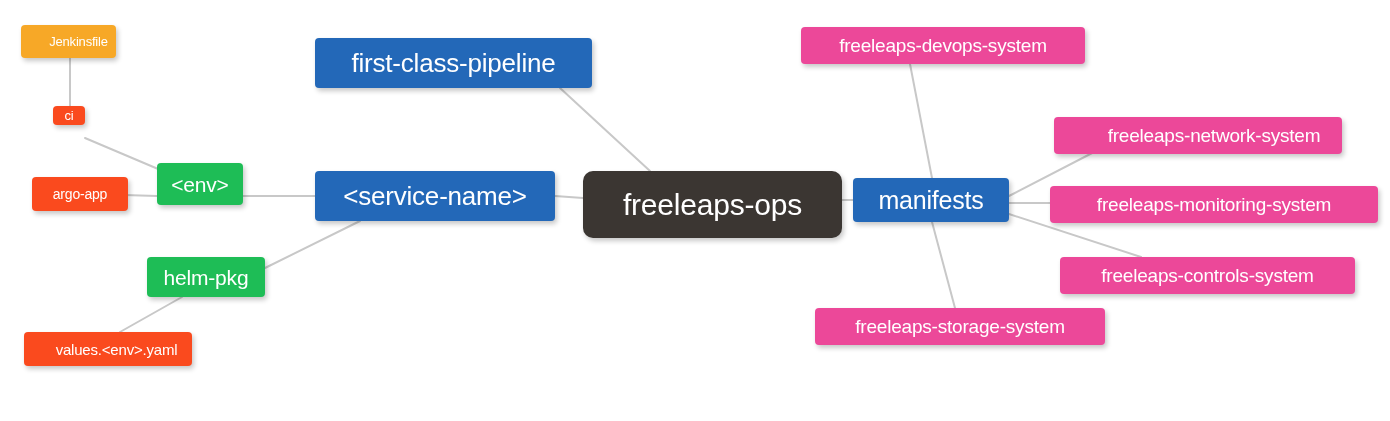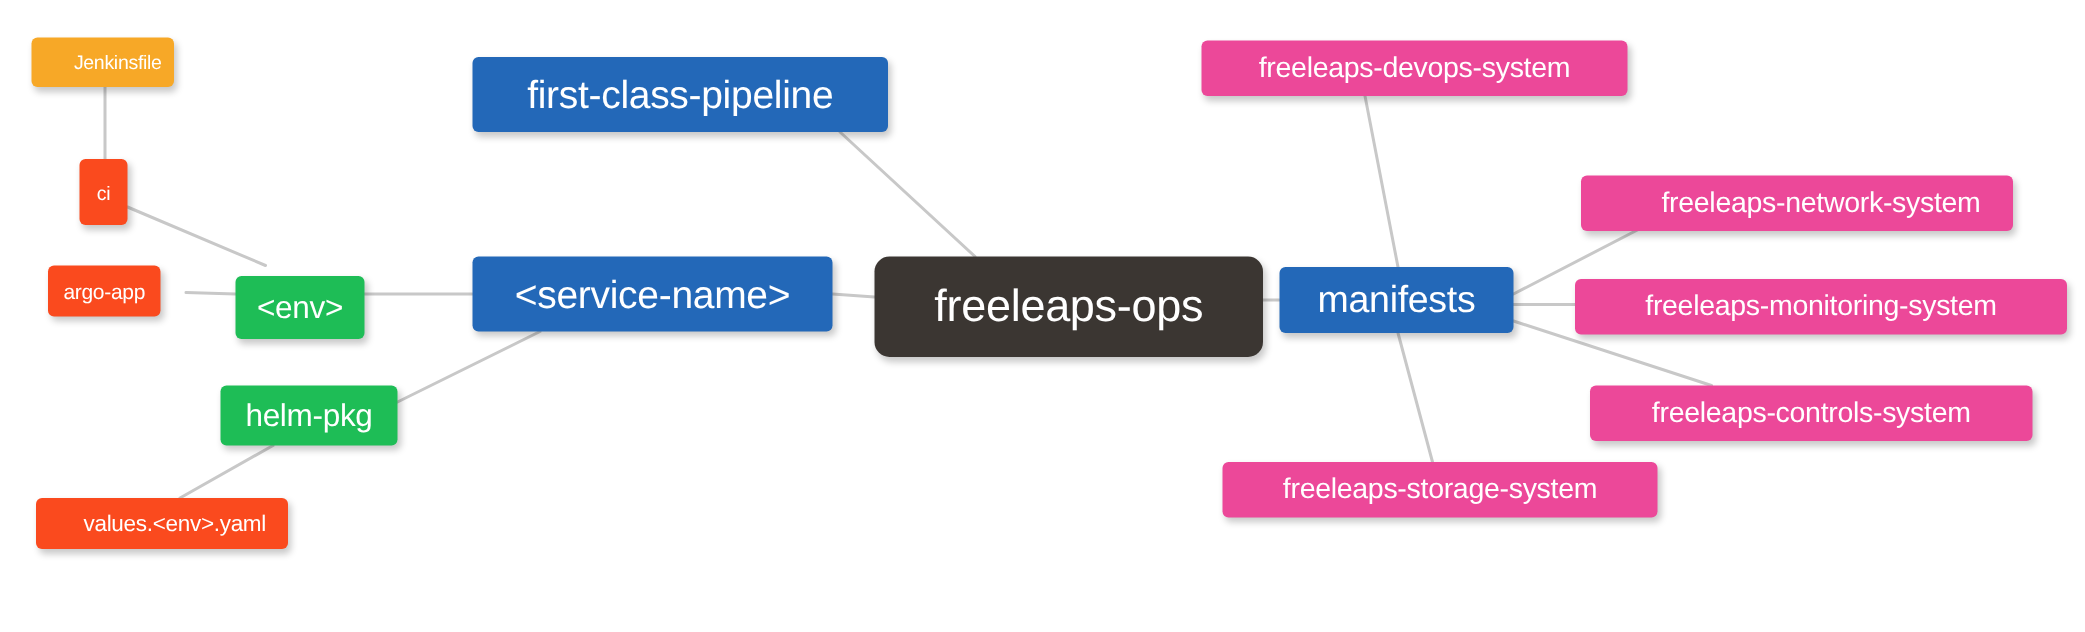--- a/index.html
+++ b/index.html
@@ -79,27 +79,27 @@
       <line x1="1009" y1="196" x2="1098" y2="150" class="edge-line" stroke="#c8c8c8"></line>
       <line x1="1009" y1="203" x2="1050" y2="203" class="edge-line" stroke="#c8c8c8"></line>
       <line x1="1009" y1="214" x2="1141" y2="257" class="edge-line" stroke="#c8c8c8"></line>
       <line x1="932" y1="222" x2="955" y2="308" class="edge-line" stroke="#c8c8c8"></line>
     </svg>
 
   <div id="node-layer">
       <div class="node orange" style="left: 21px; top: 25px; width: 95px; height: 33px; font-size: 13px;">
         <span class="node-label">Jenkinsfile</span>
       </div>
-      <div class="node red" style="left: 53px; top: 106px; width: 32px; height: 44px; font-size: 13px;">
+      <div class="node red" style="left: 53px; top: 106px; width: 32px; height: 19px; font-size: 13px;">
         <span class="node-label">ci</span>
       </div>
-      <div class="node red" style="left: 32px; top: 177px; width: 75px; height: 34px; font-size: 14px;">
+      <div class="node red" style="left: 32px; top: 177px; width: 96px; height: 34px; font-size: 14px;">
         <span class="node-label">argo-app</span>
       </div>
-      <div class="node green" style="left: 157px; top: 184px; width: 86px; height: 42px; font-size: 21px;">
+      <div class="node green" style="left: 157px; top: 163px; width: 86px; height: 42px; font-size: 21px;">
         <span class="node-label">&lt;env&gt;</span>
       </div>
       <div class="node green" style="left: 147px; top: 257px; width: 118px; height: 40px; font-size: 21px;">
         <span class="node-label">helm-pkg</span>
       </div>
       <div class="node red" style="left: 24px; top: 332px; width: 168px; height: 34px; font-size: 15px; padding-left: 17px;">
         <span class="node-label">values.&lt;env&gt;.yaml</span>
       </div>
       <div class="node blue" style="left: 315px; top: 38px; width: 277px; height: 50px; font-size: 26px;">
         <span class="node-label">first-class-pipeline</span>

